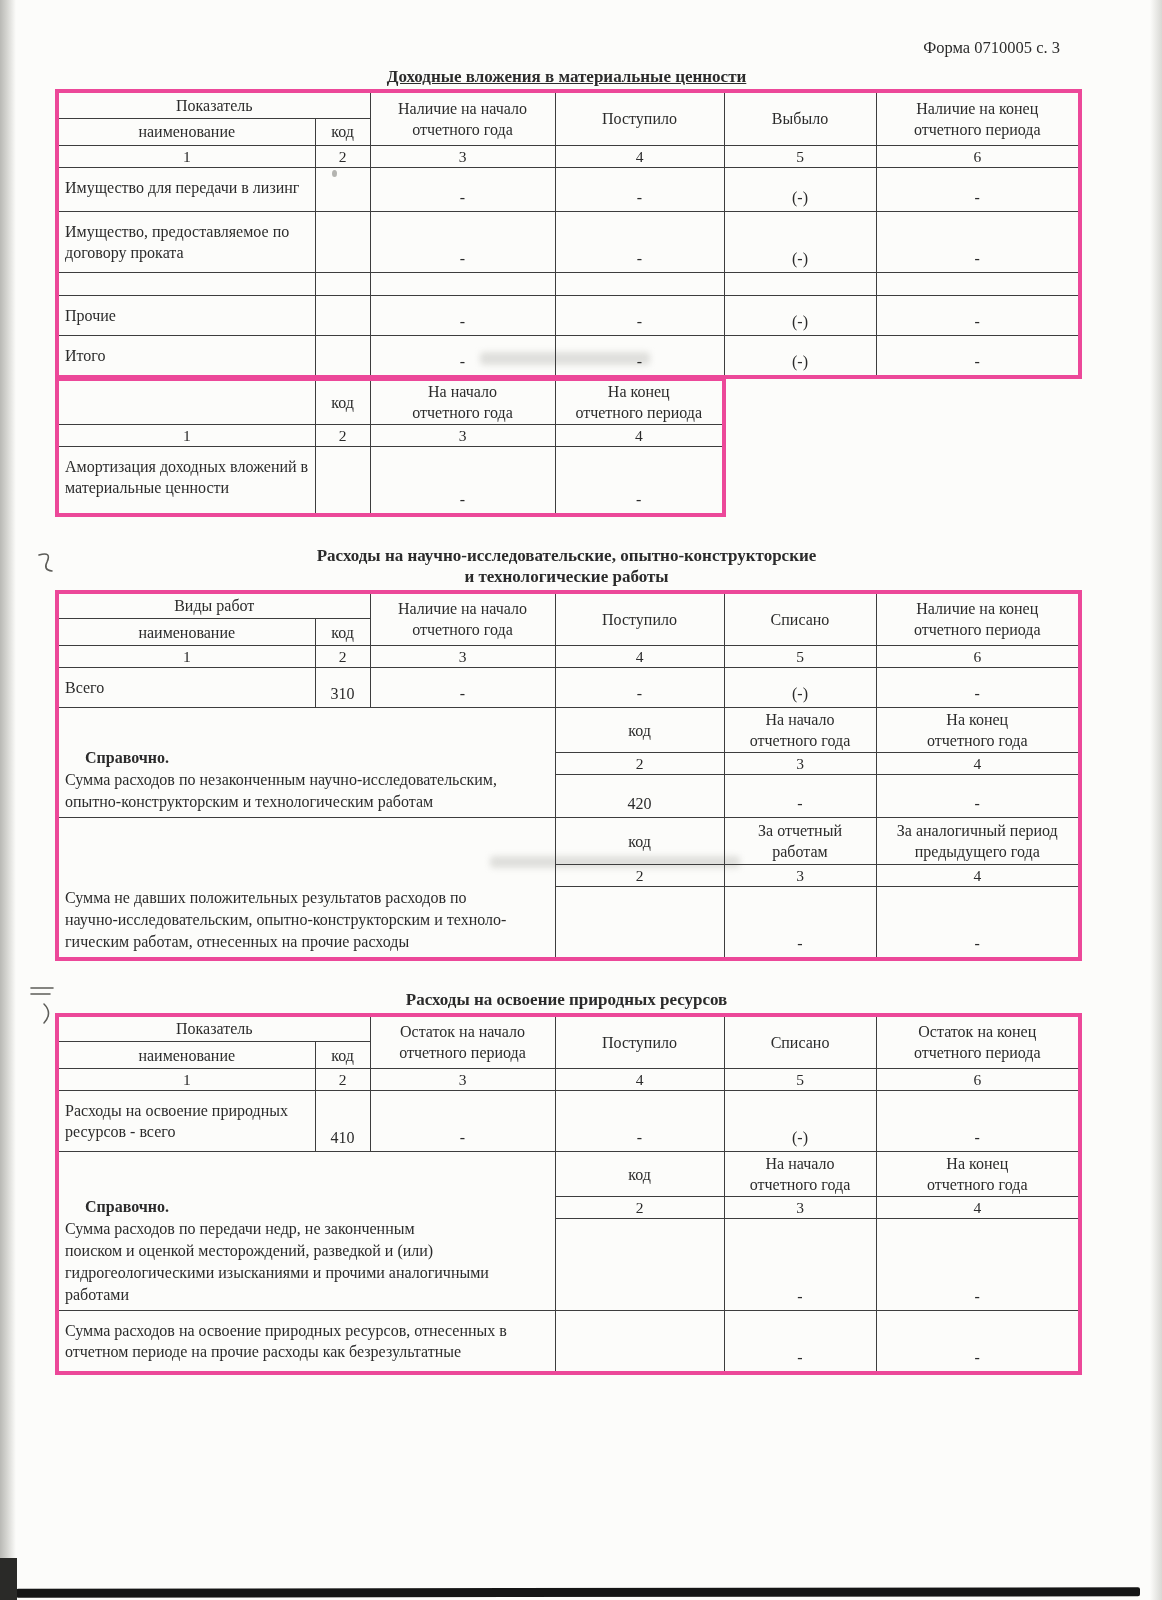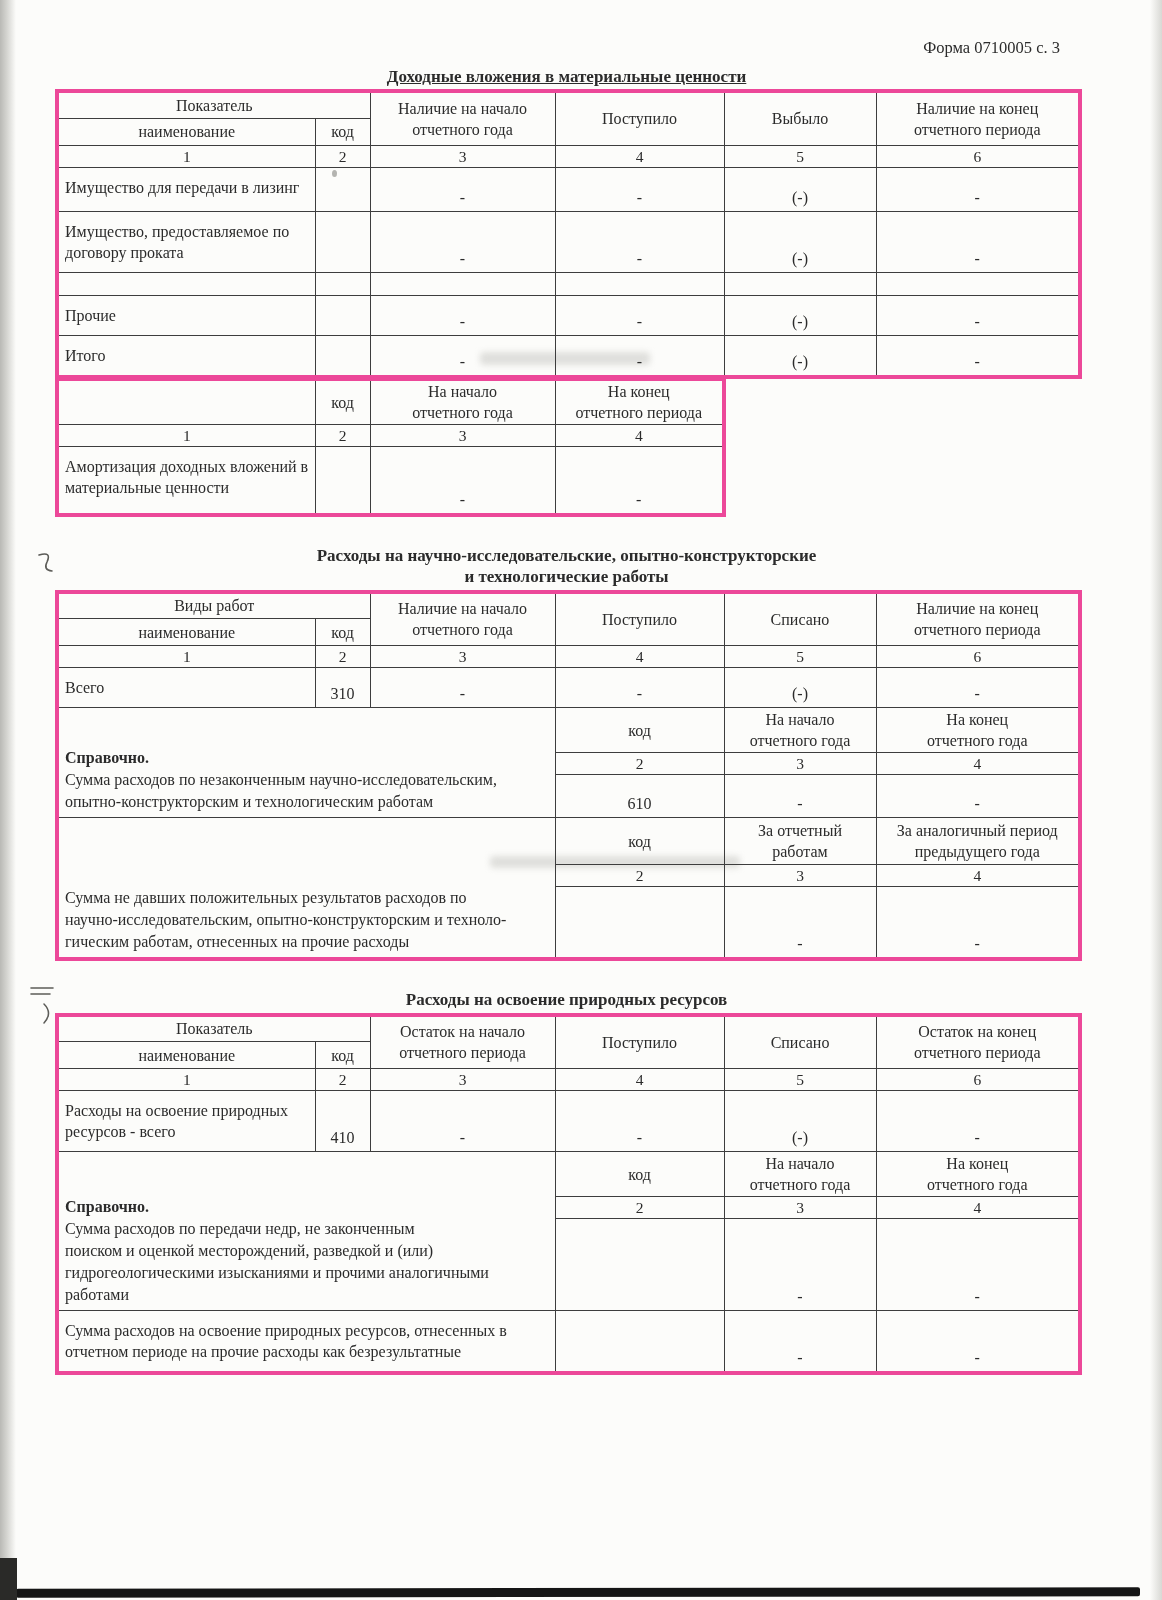--- a/index.html
+++ b/index.html
@@ -33,21 +33,21 @@
     font-size:16px;}
   table.half{width:667px;margin-top:-2px;}
   td{border:1px solid #3d3d3d;padding:0 4px;vertical-align:middle;
     line-height:21px;overflow:hidden;}
   table{border:4px solid #ec4899;}
   .hc{text-align:center;white-space:pre-line;}
   .num{text-align:center;font-size:15.5px;}
   .name{text-align:left;vertical-align:top;padding:9px 6px;}
   .v{text-align:center;vertical-align:bottom;padding-bottom:3px;}
   .reflabel{vertical-align:bottom;padding:2px 8px 4px 6px;line-height:22px;}
-  .reflabel .b{font-weight:bold;}
+  .reflabel .b{font-weight:bold;margin-left:20px;}
   .pb14{padding-bottom:4px;}
 </style>
 </head>
 <body>
 
 <div class="edge-left"></div>
 <div class="edge-right"></div>
 <div class="scan-bottom"></div>
 <div class="scan-corner"></div>
 <div class="smudge" style="left:480px;top:352px;width:170px;height:13px;"></div>
@@ -231,21 +231,21 @@
 отчетного года</td>
       <td class="hc">На конец
 отчетного года</td>
     </tr>
     <tr style="height:22px">
       <td class="num">2</td>
       <td class="num">3</td>
       <td class="num">4</td>
     </tr>
     <tr style="height:43px">
-      <td class="v">610</td>
+      <td class="v">420</td>
       <td class="v">-</td>
       <td class="v">-</td>
     </tr>
     <tr style="height:47px">
       <td colspan="3" rowspan="3" class="reflabel pb14">
         <div>Сумма не давших положительных результатов расходов по</div>
         <div>научно-исследовательским, опытно-конструкторским и техноло-</div>
         <div>гическим работам, отнесенных на прочие расходы</div>
       </td>
       <td class="hc">код</td>

